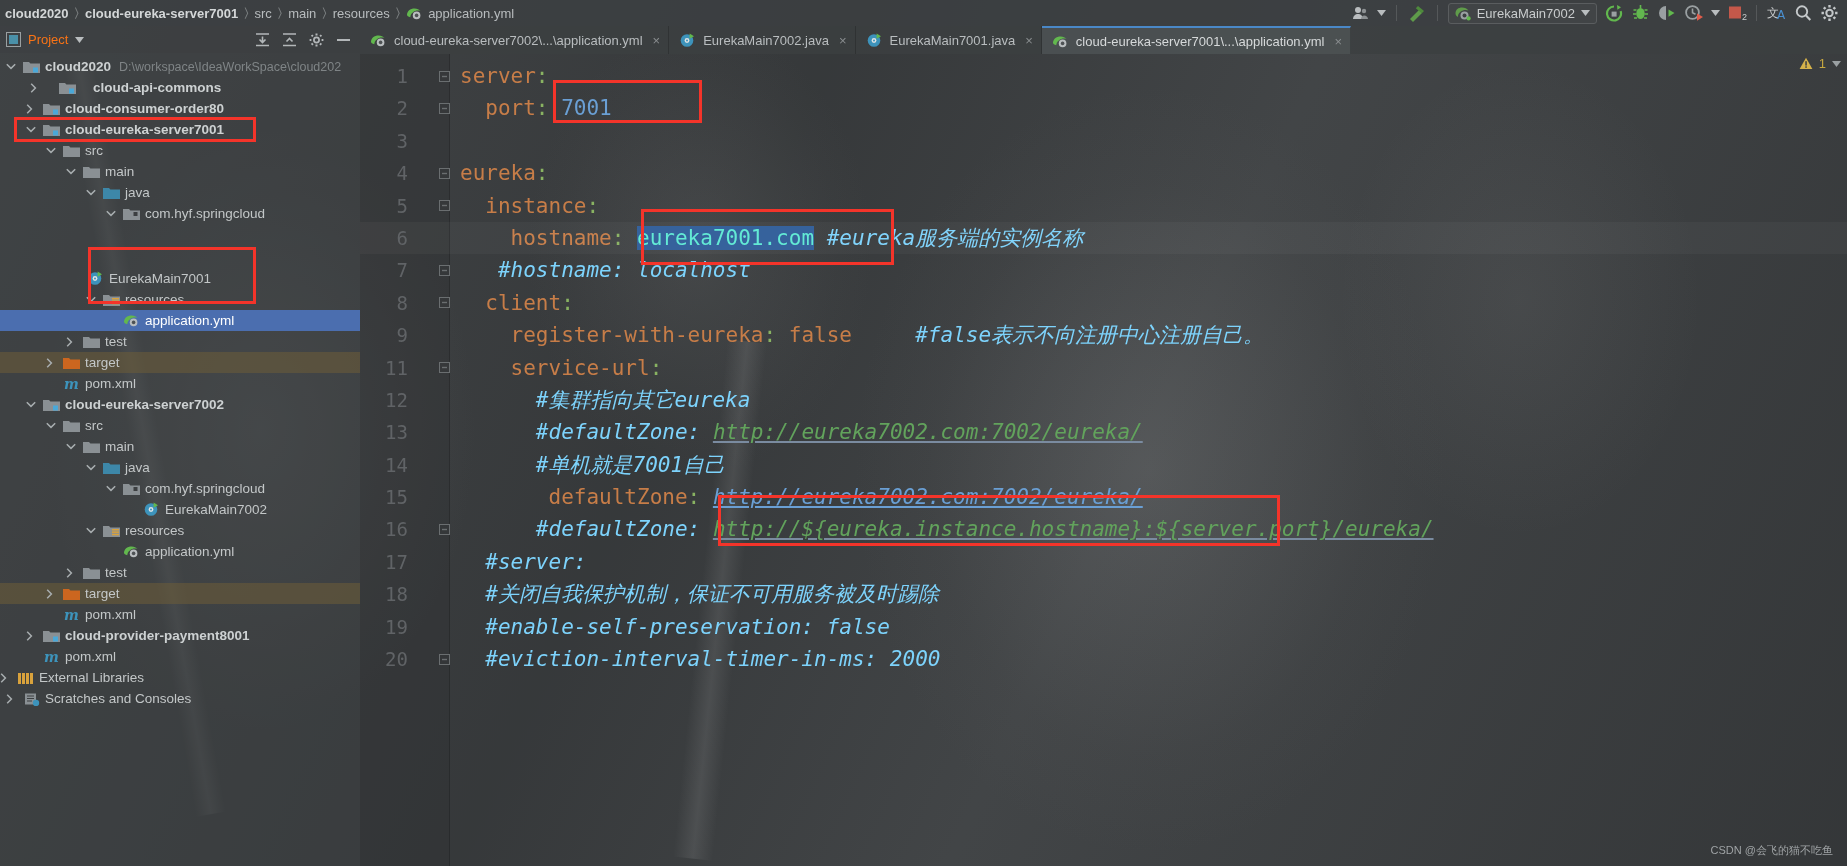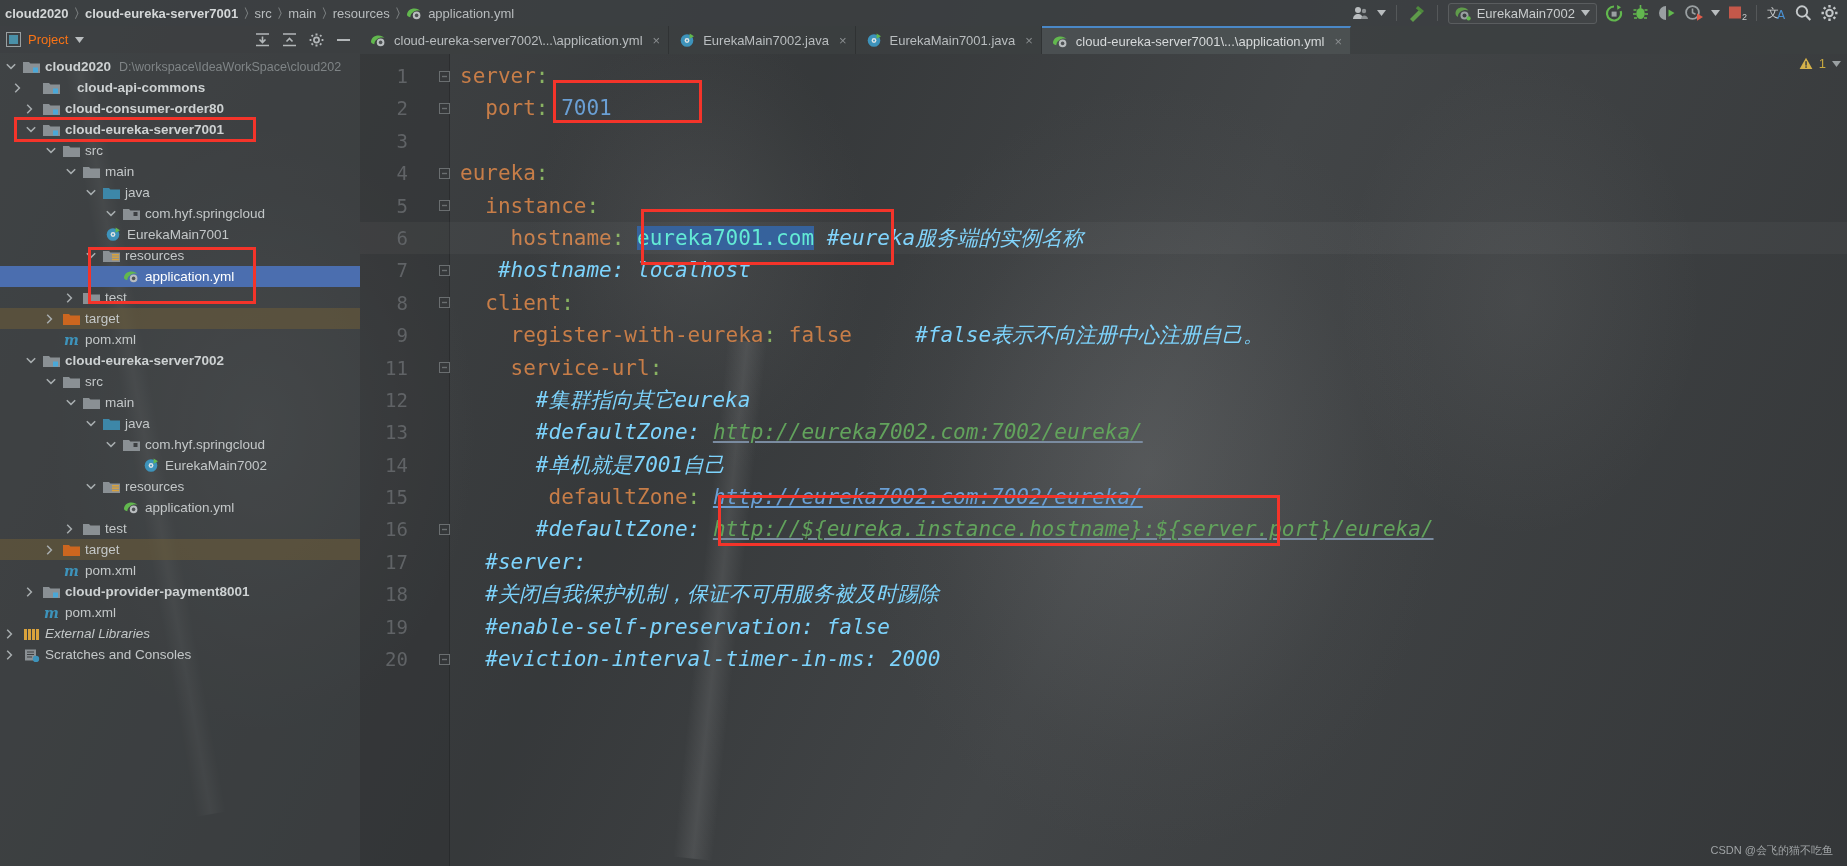--- a/index.html
+++ b/index.html
@@ -420,21 +420,21 @@
           </span>
           <span style="display: inline-flex; align-items: center; margin-left: 4px;">
             <svg width="17" height="14" viewBox="0 0 17 14">
               <path d="M0 2h6l1.4 1.6H17V13H0z" fill="#8a9094"></path>
               <rect x="10" y="7.5" width="5" height="5" fill="#4aa8d8"></rect>
             </svg>
           </span>
           <span class="tlabel">cloud2020</span>
           <span class="tpath">D:\workspace\IdeaWorkSpace\cloud202</span>
         </div>
-        <div class="trow bold" style="padding-left: 14px; gap: 12px;">
+        <div class="trow bold" style="padding-left: 30px; gap: 12px;">
           <span class="twist">
             <svg width="7" height="10" viewBox="0 0 7 10">
               <path d="M1.2 0.8L5.4 5 1.2 9.2" stroke="#a8aeb0" stroke-width="1.5" fill="none"></path>
             </svg>
           </span>
           <span style="display: inline-flex; align-items: center; margin-left: 4px;">
             <svg width="17" height="14" viewBox="0 0 17 14">
               <path d="M0 2h6l1.4 1.6H17V13H0z" fill="#8a9094"></path>
               <rect x="10" y="7.5" width="5" height="5" fill="#4aa8d8"></rect>
             </svg>
@@ -515,21 +515,21 @@
             </svg>
           </span>
           <span style="display: inline-flex; align-items: center; margin-left: 4px;">
             <svg width="17" height="14" viewBox="0 0 17 14">
               <path d="M0 2h6l1.4 1.6H17V13H0z" fill="#8a9094"></path>
               <rect x="10.5" y="5" width="4" height="4" fill="#3c3f41"></rect>
             </svg>
           </span>
           <span class="tlabel">com.hyf.springcloud</span>
         </div>
-        <div class="trow" style="padding-left: 88px;">
+        <div class="trow" style="padding-left: 70px; margin-top: 44px;">
           <span class="twist"></span>
           <span style="display: inline-flex; align-items: center; margin-left: 4px;">
             <svg width="17" height="15" viewBox="0 0 17 15">
               <circle cx="8" cy="7.5" r="6.3" fill="#3d93bb"></circle>
               <circle cx="8" cy="7.5" r="2.4" fill="#dfe3e4"></circle>
               <circle cx="8" cy="7.5" r="1" fill="#3d93bb"></circle>
               <path d="M10.6 0.6l4.4 2.6-4.4 2.6z" fill="#62b84e"></path>
             </svg>
           </span>
           <span class="tlabel">EurekaMain7001</span>
@@ -757,21 +757,21 @@
         </div>
         <div class="trow" style="padding-left: 26px;">
           <span class="twist"></span>
           <span style="display: inline-flex; align-items: center; margin-left: 4px;">
             <svg width="17" height="15" viewBox="0 0 17 15">
               <text x="1" y="13" font-size="14" fill="#3d93bb" font-family="DejaVu Serif" font-style="italic" font-weight="bold">m</text>
             </svg>
           </span>
           <span class="tlabel">pom.xml</span>
         </div>
-        <div class="trow" style="padding-left: 6px; font-style: italic;">
+        <div class="trow" style="">
           <span class="twist">
             <svg width="7" height="10" viewBox="0 0 7 10">
               <path d="M1.2 0.8L5.4 5 1.2 9.2" stroke="#a8aeb0" stroke-width="1.5" fill="none"></path>
             </svg>
           </span>
           <span style="display: inline-flex; align-items: center; margin-left: 4px;">
             <svg width="17" height="14" viewBox="0 0 17 14">
               <g fill="#d9a23c">
                 <rect x="1" y="2" width="3" height="11"></rect>
                 <rect x="5" y="2" width="3" height="11"></rect>

